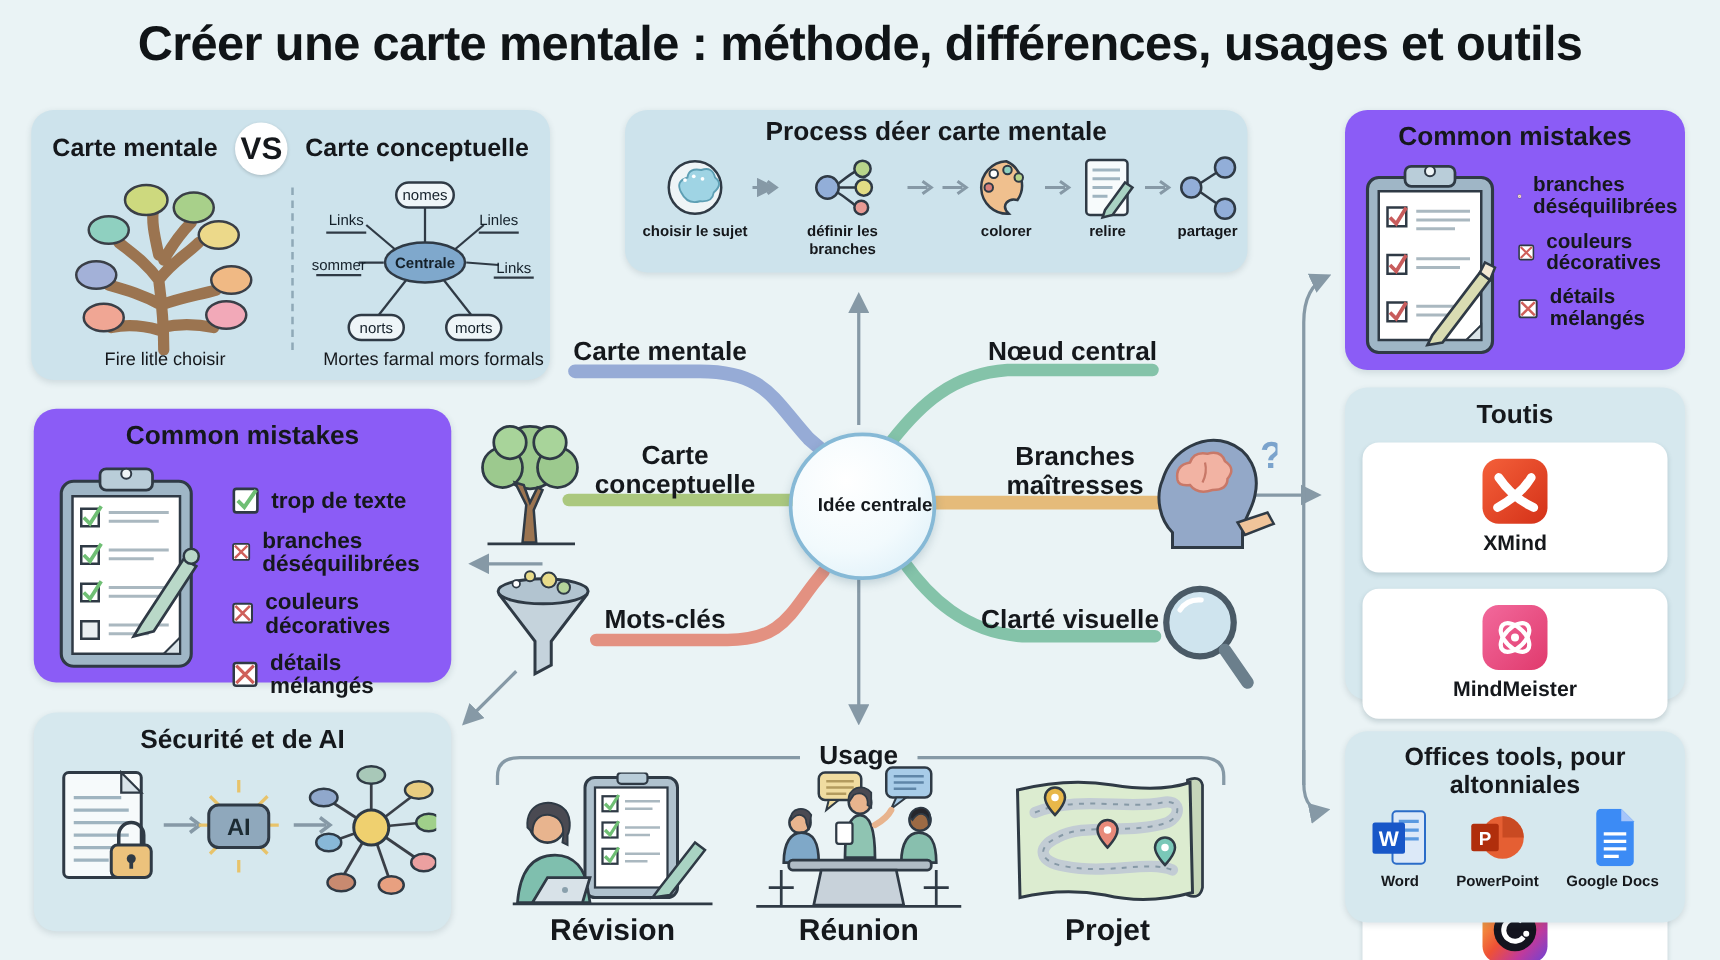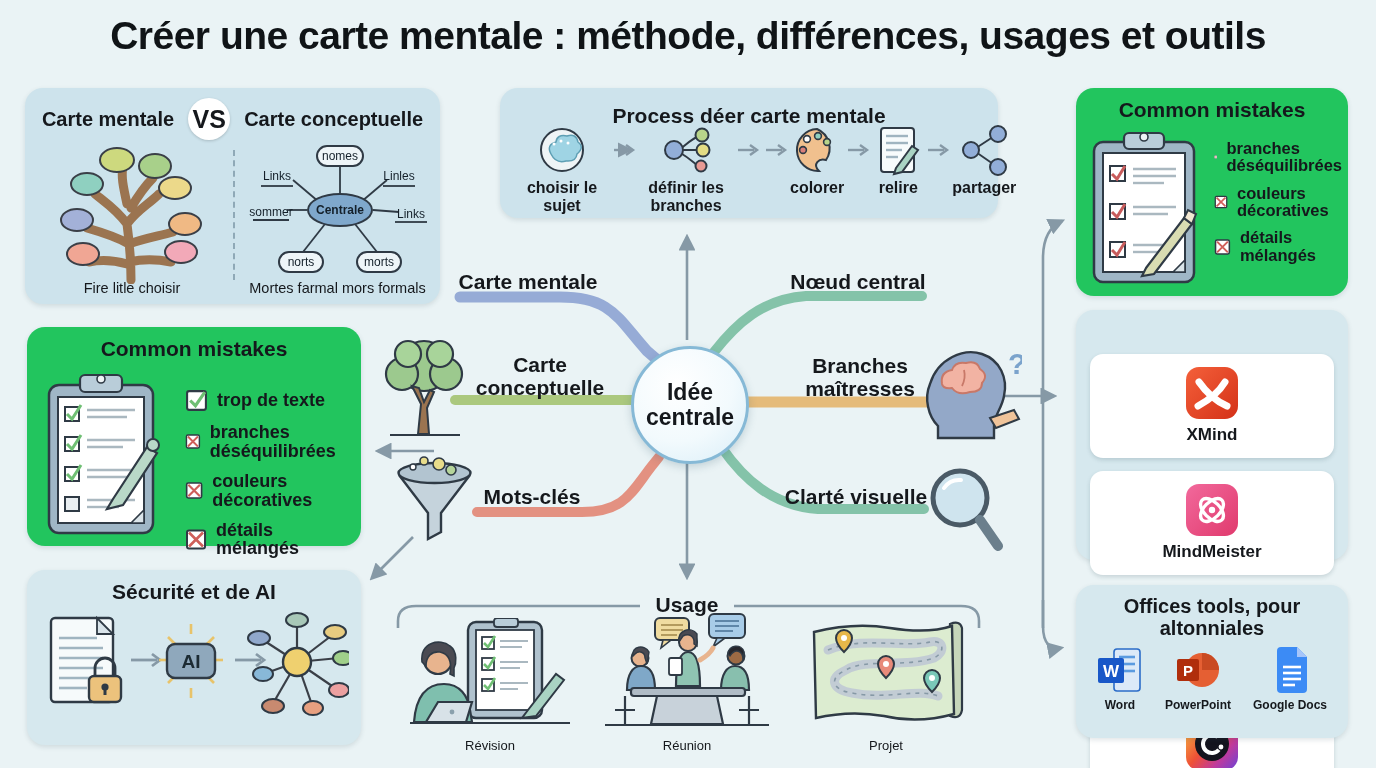--- a/index.html
+++ b/index.html
@@ -3,51 +3,51 @@
 <meta charset="utf-8">
 <style>
   html,body{margin:0;padding:0;background:#dde8ec;}
   .stage{position:relative;width:1376px;height:768px;background:#eaf3f5;
          font-family:"Liberation Sans",sans-serif;color:#15181c;overflow:hidden;}
   .title{position:absolute;top:14px;left:0;width:100%;text-align:center;
          font-size:39px;font-weight:bold;letter-spacing:-.5px;color:#101417;}
   .panel{position:absolute;border-radius:18px;box-shadow:0 2px 5px rgba(40,70,85,.14);}
   .p-blue{background:#cde3ec;}
   .p-blue2{background:#d6e8ee;}
-  .p-olive{background:#22c55e;}
+  .p-olive{background:#8b5cf6;}
   .panel-title{text-align:center;font-size:21px;font-weight:bold;margin-top:10px;}
   
   .vs-head{position:absolute;top:10px;left:0;width:100%;display:flex;align-items:center;justify-content:center;gap:14px;}
   .vs-name{font-size:20px;font-weight:bold;}
   .vs-badge{width:42px;height:42px;border-radius:50%;background:#fff;box-shadow:0 1px 3px rgba(0,0,0,.18);
             display:flex;align-items:center;justify-content:center;font-weight:bold;font-size:25px;}
   .vs-divider{position:absolute;left:208px;top:62px;height:130px;border-left:2px dashed #8fa9b7;}
   .vs-caption{position:absolute;bottom:8px;font-size:14.5px;text-align:center;}
   
   .steps{position:absolute;left:14px;right:10px;top:36px;display:flex;align-items:flex-start;}
   .step{display:flex;flex-direction:column;align-items:center;flex:0 0 auto;}
-  .step-label{font-size:16px;font-weight:600;text-align:center;line-height:1.15;margin-top:3px;max-width:96px;}
+  .step-label{font-size:12px;font-weight:600;text-align:center;line-height:1.15;margin-top:3px;max-width:96px;}
   .step-arrow{margin:18px 2px 0 2px;flex:0 0 auto;}
   
   .mk-row{display:flex;align-items:center;gap:9px;margin-bottom:11px;}
   .mk-label{font-size:18px;font-weight:600;line-height:1.05;}
   .mk2-row{display:flex;align-items:center;gap:9px;margin-bottom:10px;}
   .mk2-label{font-size:16.5px;font-weight:600;line-height:1.05;}
   
   .overlay{position:absolute;left:0;top:0;pointer-events:none;}
   .center-node{position:absolute;left:631px;top:346px;width:112px;height:112px;border-radius:50%;
     background:radial-gradient(circle at 38% 32%, #ffffff 0%, #f2fafd 55%, #d8edf7 100%);
     border:3px solid #86b9d6;box-shadow:0 3px 8px rgba(50,90,110,.22);
-    display:flex;align-items:center;justify-content:flex-start;text-align:center;
-    font-size:23px;font-weight:bold;line-height:1.08;}
+    display:flex;align-items:center;justify-content:flex-end;text-align:center;
+    font-size:15px;font-weight:bold;line-height:1.08;}
   .branch-label{position:absolute;transform:translate(-50%,-50%);font-size:21px;font-weight:bold;
     text-align:center;line-height:1.08;white-space:nowrap;}
   .usage-title{position:absolute;left:687px;top:605px;transform:translate(-50%,-50%);
     font-size:21px;font-weight:bold;background:#eaf3f5;padding:0 10px;}
-  .usage-label{position:absolute;transform:translate(-50%,-50%);font-size:13px;font-weight:normal;}
+  .usage-label{position:absolute;transform:translate(-50%,-50%);font-size:24px;font-weight:bold;}
   
   .tool-grid{position:absolute;left:14px;top:44px;width:244px;display:grid;
     grid-template-columns:1fr;gap:13px;}
   .tool-card{background:#fff;border-radius:13px;box-shadow:0 2px 4px rgba(40,70,85,.18);
     height:104px;display:flex;flex-direction:column;align-items:center;justify-content:center;gap:6px;}
   .tool-name{font-size:17px;font-weight:bold;}
   .appicon{width:52px;height:52px;border-radius:13px;position:relative;flex:0 0 auto;}
   .ic-xmind{background:linear-gradient(135deg,#f4603a,#d43118);}
   .ic-mm{background:linear-gradient(135deg,#f2699c,#e03a6d);}
   .ic-canva{background:linear-gradient(135deg,#25bfc9,#6a52cc);display:flex;align-items:center;justify-content:center;}
@@ -133,25 +133,25 @@
       <rect x="110" y="112" width="44" height="20" rx="10" fill="#eef5f8" stroke="#2f3a45" stroke-width="2"></rect>
       <text x="93" y="74" font-size="12" font-weight="bold" text-anchor="middle" fill="#14202a">Centrale</text>
       <text x="93" y="20" font-size="12" text-anchor="middle" fill="#14202a">nomes</text>
       <text x="54" y="126" font-size="12" text-anchor="middle" fill="#14202a">norts</text>
       <text x="132" y="126" font-size="12" text-anchor="middle" fill="#14202a">morts</text>
       <text x="30" y="40" font-size="12" text-anchor="middle" fill="#14202a">Links</text>
       <text x="152" y="40" font-size="12" text-anchor="middle" fill="#14202a">Linles</text>
       <text x="24" y="76" font-size="12" text-anchor="middle" fill="#14202a">sommer</text>
       <text x="164" y="78" font-size="12" text-anchor="middle" fill="#14202a">Links</text>
     </svg>
-    <div class="vs-caption" style="left:215px;width:195px;">Mortes farmal mors formals</div>
+    <div class="vs-caption" style="left:215px;width:195px;text-align:right;">Mortes farmal mors formals</div>
   </section>
 
   <section class="panel p-blue" style="left:500px;top:88px;width:498px;height:130px;">
-    <div class="panel-title" style="margin-top:16px;">Process déer carte mentale</div>
+    <div class="panel-title" style="margin-top:6px;">Process déer carte mentale</div>
     <div class="steps">
 
       <div class="step">
         <svg width="52" height="52" viewBox="0 0 52 52">
           <circle cx="26" cy="26" r="21" fill="#eef4f6" stroke="#2f3a45" stroke-width="2"></circle>
           <path d="M15 30 q-5 -9 5 -12 q1 -8 11 -6 q9 -3 11 6 q7 5 -1 12 q-1 8 -11 7 q-10 3 -15 -7 z" fill="#9fd4e4" stroke="#5e9fb4" stroke-width="1.5"></path>
           <circle cx="18" cy="20" r="1.5" fill="#fff"></circle>
             <circle cx="25" cy="17" r="1.5" fill="#fff"></circle>
             <circle cx="32" cy="19" r="1.5" fill="#fff"></circle>
         </svg>
@@ -530,20 +530,21 @@
       <path d="M126 52 a8 8 0 0 1 8 8 c0 6 -8 14 -8 14 c0 0 -8 -8 -8 -14 a8 8 0 0 1 8 -8 z" fill="#7ac8b8" stroke="#2f3a45" stroke-width="2"></path>
         <circle cx="126" cy="60" r="3" fill="#fff"></circle>
     </g>
   </svg>
 
   <div class="usage-label" style="left:490px;top:745px;">Révision</div>
   <div class="usage-label" style="left:687px;top:745px;">Réunion</div>
   <div class="usage-label" style="left:886px;top:745px;">Projet</div>
 
   <section class="panel p-blue2" style="left:1076px;top:310px;width:272px;height:250px;">
+    <div class="panel-title">Toutis</div>
     <div class="tool-grid">
       <div class="tool-card">
         <span class="appicon ic-xmind">
           <svg width="52" height="52" viewBox="0 0 52 52">
               <path d="M13 15 C22 28 32 35 41 39" stroke="#fff" stroke-width="7" fill="none" stroke-linecap="round"></path>
               <path d="M39 15 C33 25 23 33 12 39" stroke="#fff" stroke-width="7" fill="none" stroke-linecap="round"></path>
             </svg>
         </span>
         <span class="tool-name">XMind</span>
       </div>

